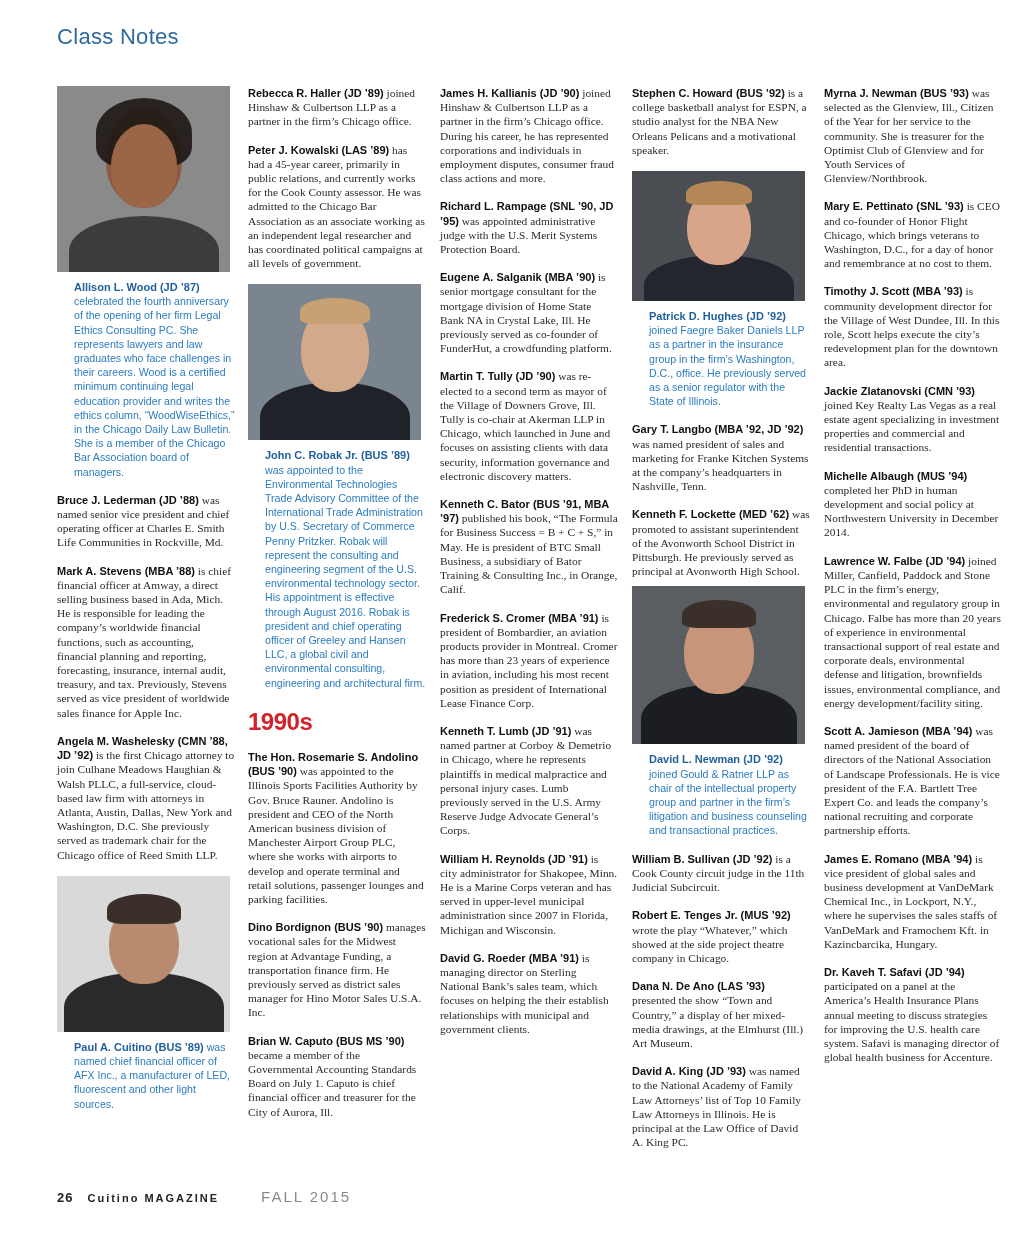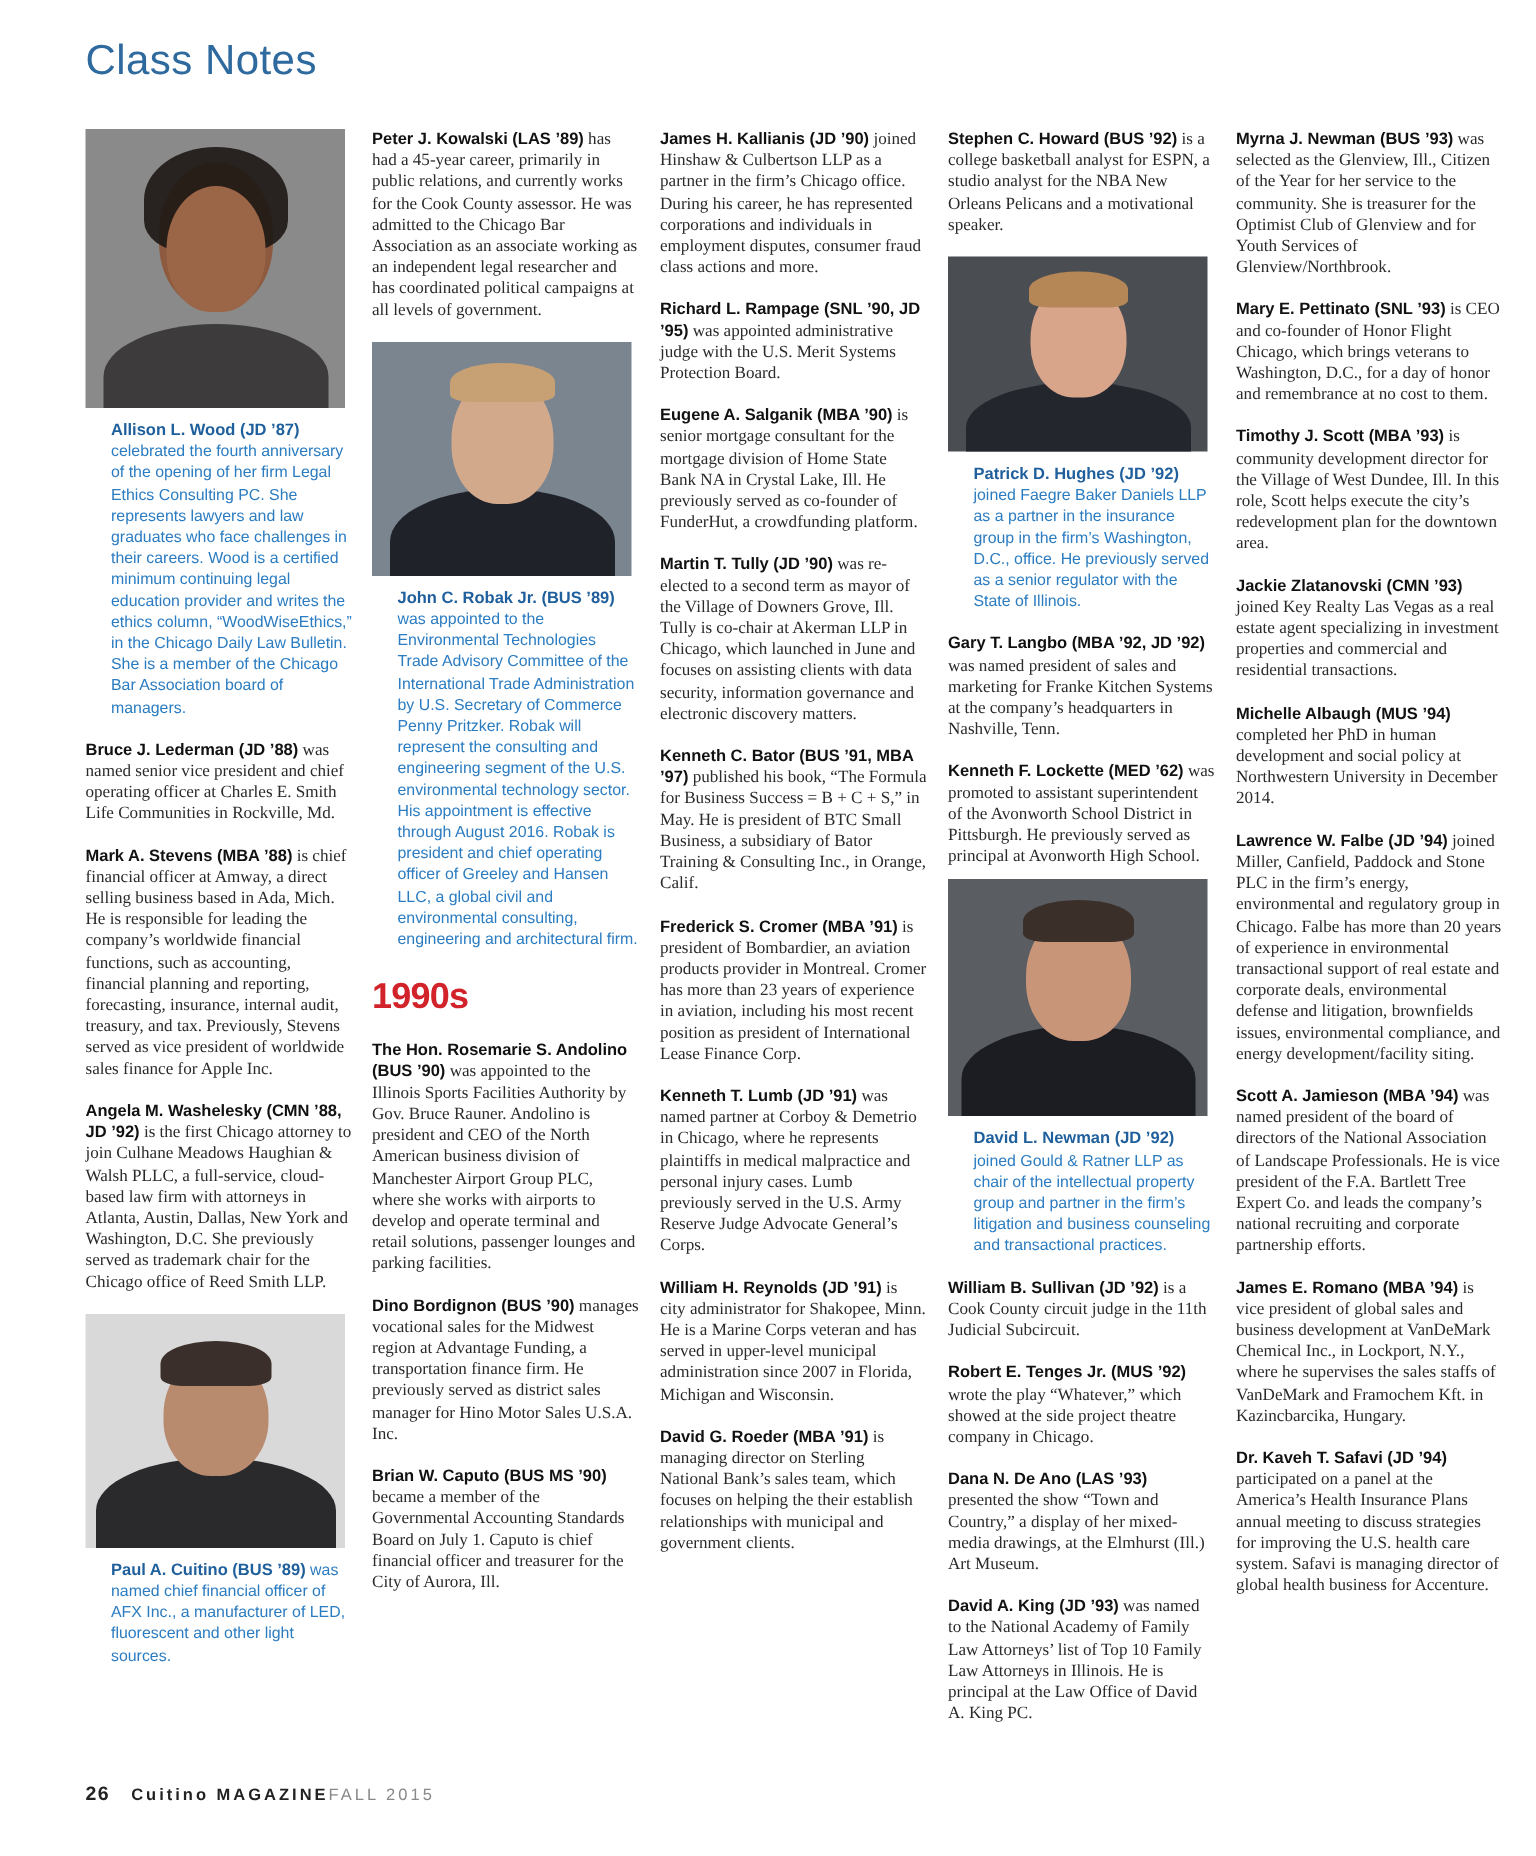--- a/index.html
+++ b/index.html
@@ -1,20 +1,20 @@
 <!DOCTYPE html>
 <html><head>
 <meta charset="utf-8">
 <style>
   * { box-sizing: border-box; margin: 0; padding: 0; }
   html, body { width: 1024px; height: 1237px; background: #ffffff; overflow: hidden; }
   body { position: relative; font-family: "Liberation Serif", serif; color: #2a2a2a; }
   .section-title {
     position: absolute; left: 57px; top: 24px;
-    font-family: "Liberation Sans", sans-serif; font-size: 28px; font-weight: normal;
+    font-family: "Liberation Sans", sans-serif; font-size: 22px; font-weight: normal;
     color: #2f6a9f; letter-spacing: 0.3px;
   }
   .col { position: absolute; top: 86px; width: 178px; }
   .col-1 { left: 57px; }
   .col-2 { left: 248px; }
   .col-3 { left: 440px; }
   .col-4 { left: 632px; }
   .col-5 { left: 824px; }
 
   .note { font-size: 11.4px; line-height: 14.2px; margin-bottom: 14px; color: #2a2a2a; }
@@ -30,21 +30,21 @@
   .photo .body-shape { position: absolute; left: 50%; transform: translateX(-50%); border-radius: 50% 50% 0 0; }
 
   .decade {
     font-family: "Liberation Sans", sans-serif; font-weight: bold; font-size: 24px;
     color: #d2232a; margin: 18px 0 14px 0; letter-spacing: -0.5px;
   }
 
   .footer { position: absolute; left: 57px; top: 1188px; display: flex; align-items: baseline; }
   .footer .page { font-family: "Liberation Sans", sans-serif; font-size: 13px; font-weight: bold; color: #222; letter-spacing: 1px; }
   .footer .mag { font-family: "Liberation Sans", sans-serif; font-size: 11px; font-weight: bold; color: #222; letter-spacing: 2px; margin-left: 14px; }
-  .footer .issue { font-family: "Liberation Sans", sans-serif; font-size: 11px; color: #888; letter-spacing: 2px; }
+  .footer .issue { font-family: "Liberation Sans", sans-serif; font-size: 15px; color: #888; letter-spacing: 2px; margin-left: 42px; }
 </style>
 </head>
 <body>
 
 <h1 class="section-title">Class Notes</h1>
 
 <div class="col col-1">
   <div class="photo" style="height:186px;background:#8a8a8a;" title="Allison L. Wood portrait">
     <div class="body-shape" style="top:130px;width:150px;height:70px;background:#3d3b3b;"></div>
     <div class="head" style="top:22px;width:76px;height:98px;background:#8d5a3f;"></div>
@@ -57,20 +57,21 @@
   <p class="note"><span class="name">Angela M. Washelesky (CMN ’88, JD ’92)</span><span> is the first Chicago attorney to join Culhane Meadows Haughian &amp; Walsh PLLC, a full-service, cloud-based law firm with attorneys in Atlanta, Austin, Dallas, New York and Washington, D.C. She previously served as trademark chair for the Chicago office of Reed Smith LLP.</span></p>
   <div class="photo" style="height:156px;background:#d9d9d9;margin-top:4px;" title="Paul A. Cuitino portrait">
     <div class="body-shape" style="top:96px;width:160px;height:70px;background:#2a2a2c;"></div>
     <div class="head" style="top:26px;width:70px;height:82px;background:#b98b6e;"></div>
     <div class="head" style="top:18px;width:74px;height:30px;background:#3a2f2a;border-radius:50% 50% 20% 20%;"></div>
   </div>
   <p class="note blue"><span class="name">Paul A. Cuitino (BUS ’89)</span><span> was named chief financial officer of AFX Inc., a manufacturer of LED, fluorescent and other light sources.</span></p>
 </div>
 
 <div class="col col-2">
+  <p class="note"><span class="name">Rebecca R. Haller (JD ’89)</span><span> joined Hinshaw &amp; Culbertson LLP as a partner in the firm’s Chicago office.</span></p>
   <p class="note"><span class="name">Peter J. Kowalski (LAS ’89)</span><span> has had a 45-year career, primarily in public relations, and currently works for the Cook County assessor. He was admitted to the Chicago Bar Association as an associate working as an independent legal researcher and has coordinated political campaigns at all levels of government.</span></p>
   <div class="photo" style="height:156px;background:#7b8590;margin-top:2px;" title="John C. Robak Jr. portrait">
     <div class="body-shape" style="top:98px;width:150px;height:70px;background:#1f2228;"></div>
     <div class="head" style="top:22px;width:68px;height:86px;background:#d3a98c;"></div>
     <div class="head" style="top:14px;width:70px;height:26px;background:#c7a074;border-radius:50% 50% 20% 20%;"></div>
   </div>
   <p class="note blue"><span class="name">John C. Robak Jr. (BUS ’89)</span><span> was appointed to the Environmental Technologies Trade Advisory Committee of the International Trade Administration by U.S. Secretary of Commerce Penny Pritzker. Robak will represent the consulting and engineering segment of the U.S. environmental technology sector. His appointment is effective through August 2016. Robak is president and chief operating officer of Greeley and Hansen LLC, a global civil and environmental consulting, engineering and architectural firm.</span></p>
   <h2 class="decade">1990s</h2>
   <p class="note"><span class="name">The Hon. Rosemarie S. Andolino (BUS ’90)</span><span> was appointed to the Illinois Sports Facilities Authority by Gov. Bruce Rauner. Andolino is president and CEO of the North American business division of Manchester Airport Group PLC, where she works with airports to develop and operate terminal and retail solutions, passenger lounges and parking facilities.</span></p>
   <p class="note"><span class="name">Dino Bordignon (BUS ’90)</span><span> manages vocational sales for the Midwest region at Advantage Funding, a transportation finance firm. He previously served as district sales manager for Hino Motor Sales U.S.A. Inc.</span></p>

